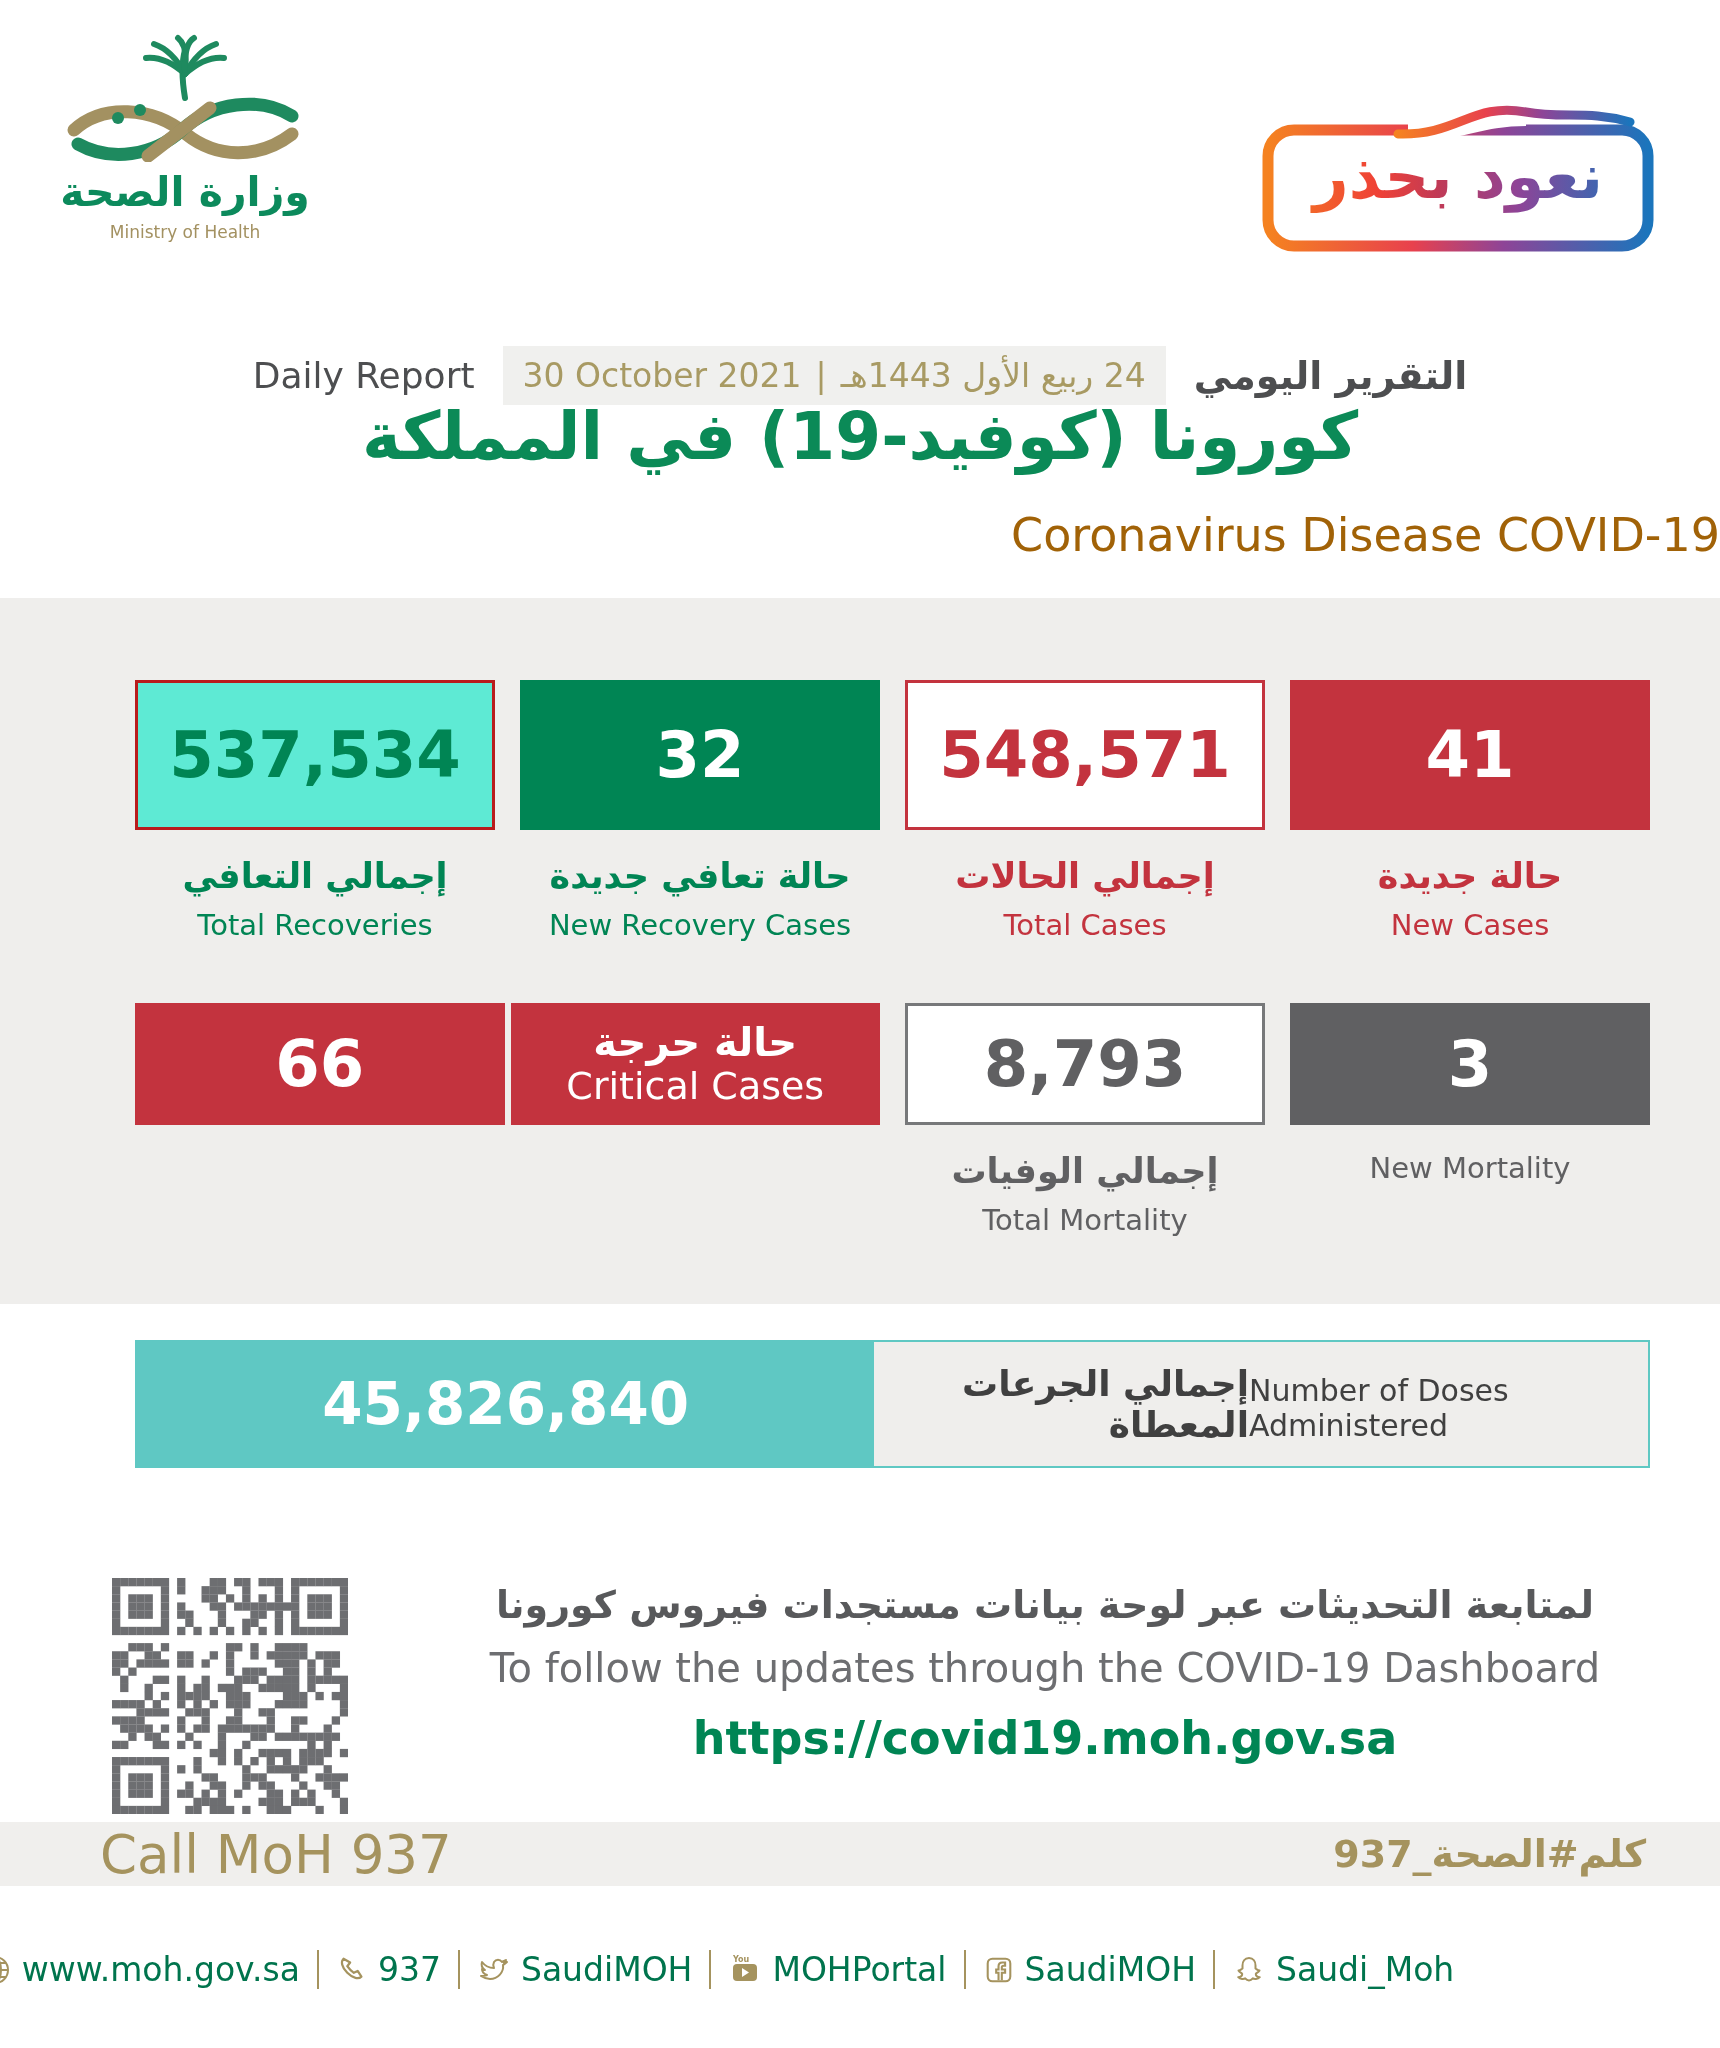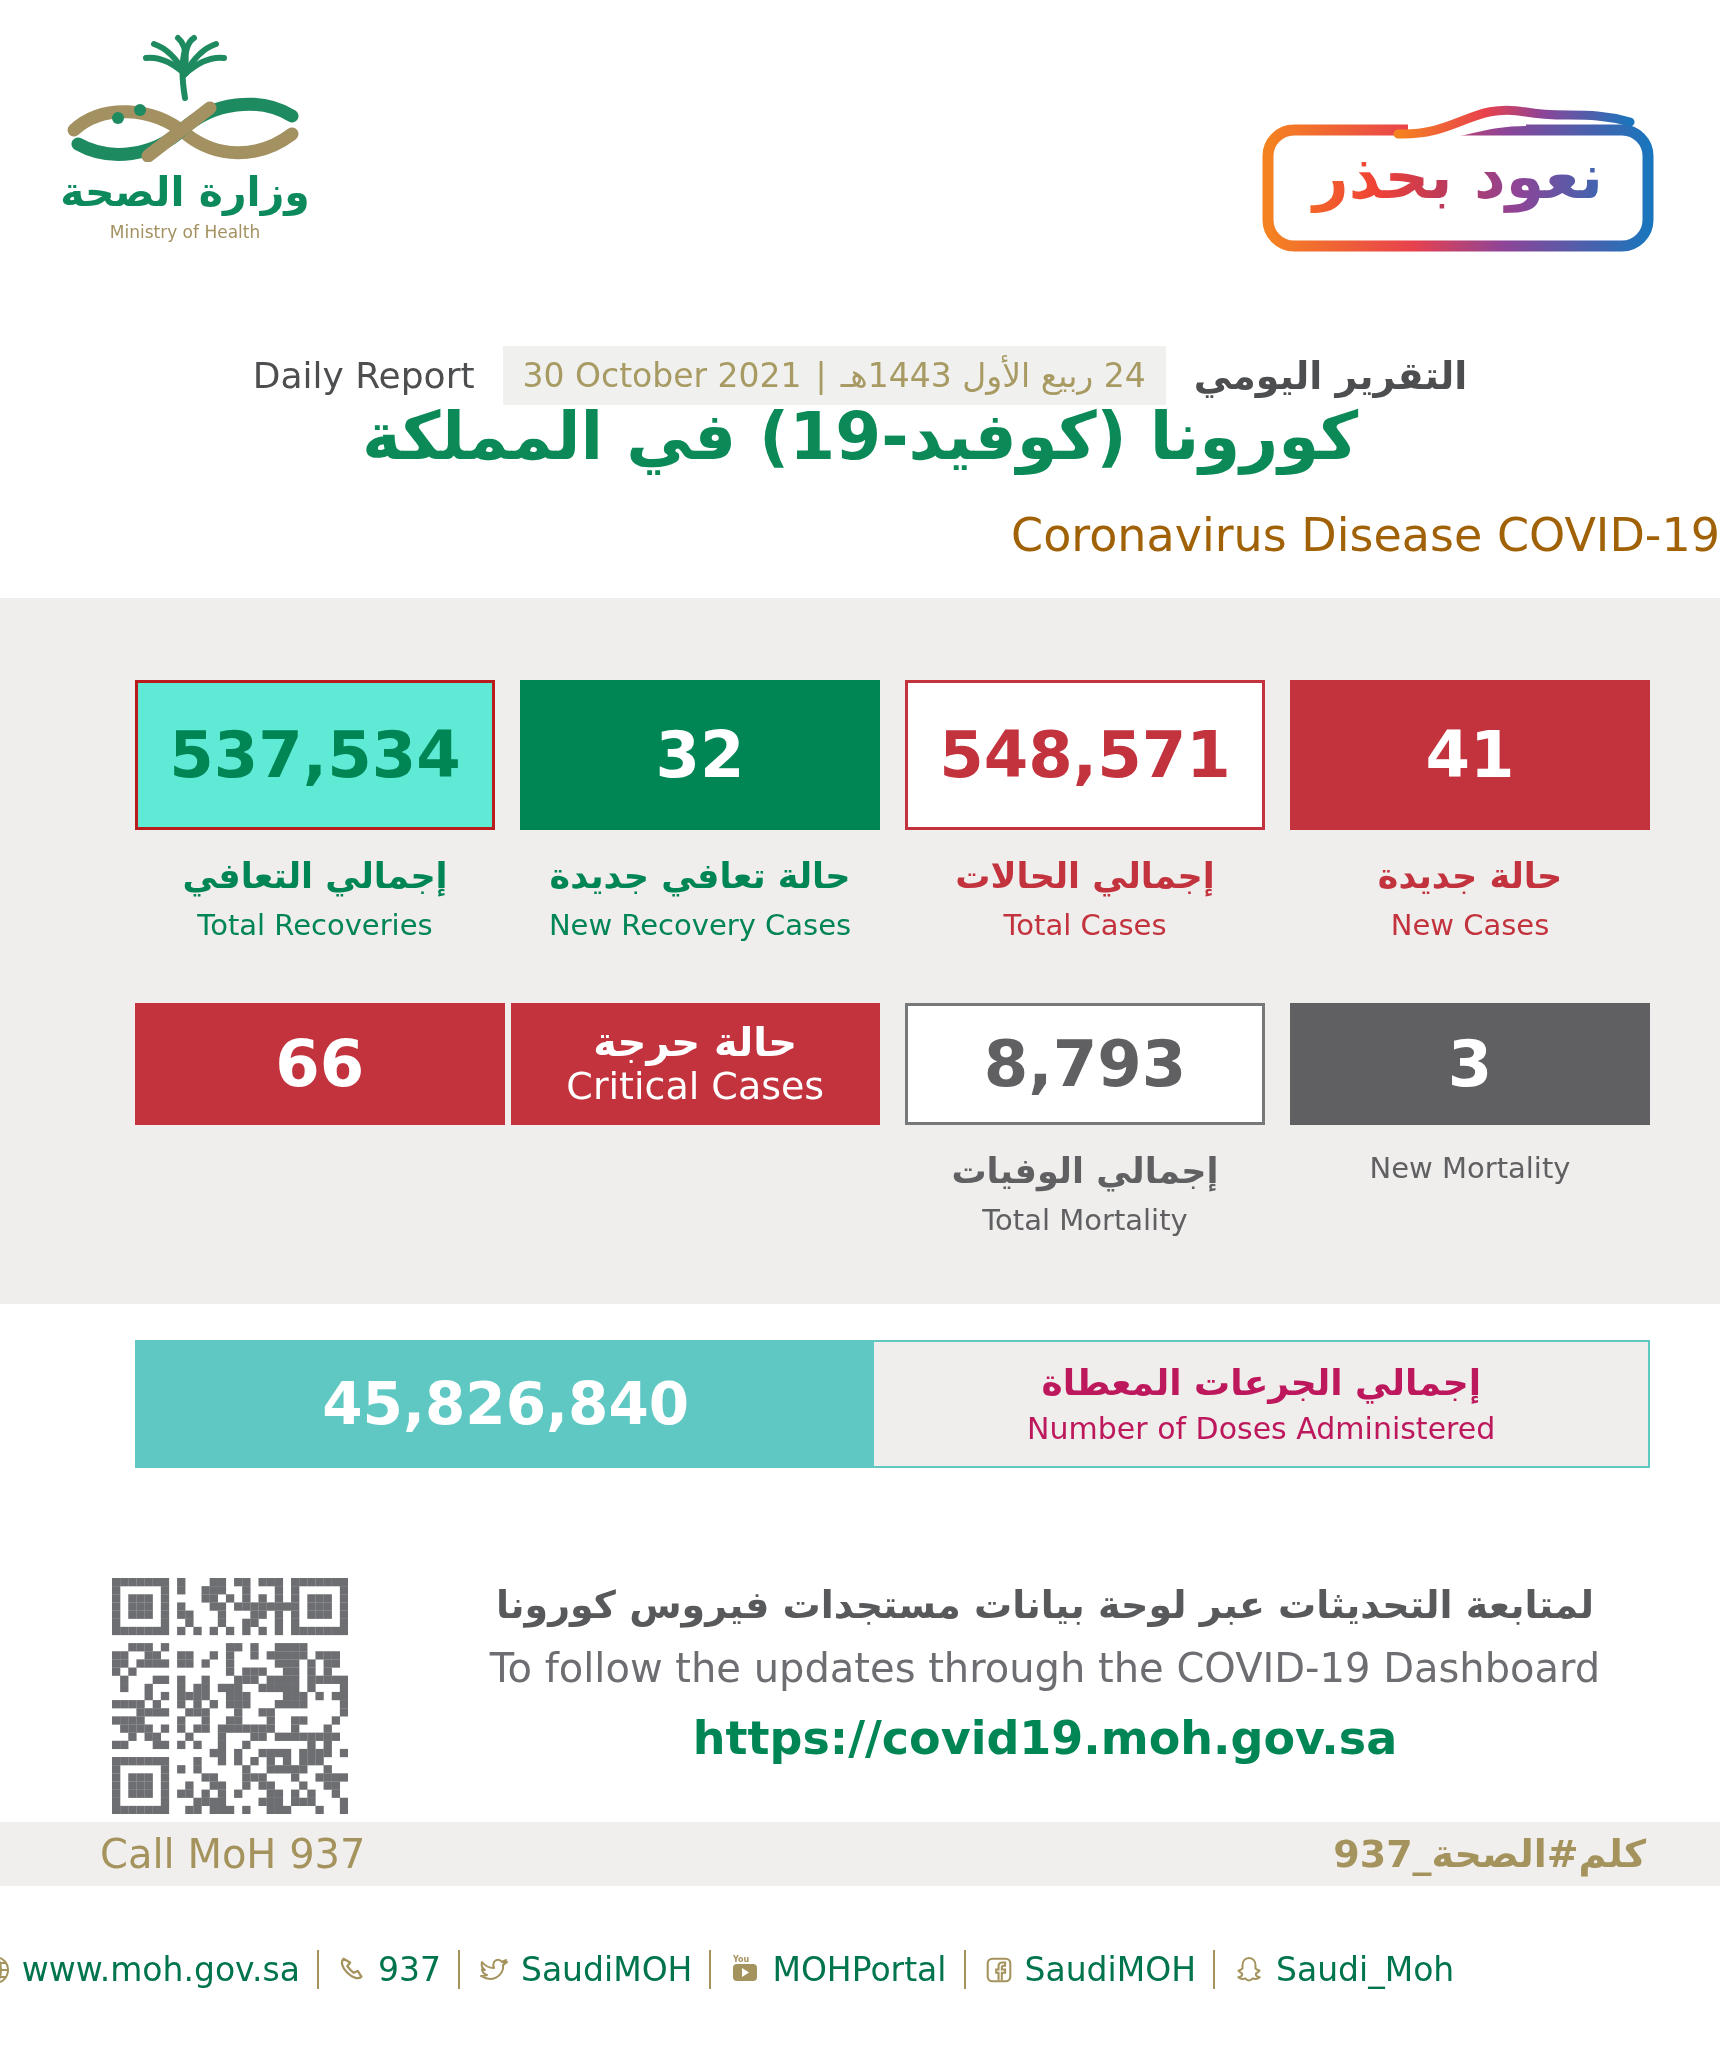--- a/index.html
+++ b/index.html
@@ -55,37 +55,37 @@
   .critical-pair .card { flex:1; }
   .crit-lbls { text-align:center; color:#fff; line-height:1.15; }
   .crit-ar { font-size:40px; font-weight:bold; }
   .crit-en { font-size:38px; }
 
   
   .doses { position:absolute; top:1340px; left:135px; width:1515px; height:128px;
     border:2px solid #5fc8c3; display:flex; }
   .doses-left { width:48.8%; background:#5fc8c3; display:flex; align-items:center; justify-content:center; }
   .doses-num { color:#fff; font-size:58px; font-weight:bold; }
-  .doses-right { flex:1; background:#efeeec; display:flex; flex-direction:column;
-    align-items:center; justify-content:center; color:#be185d; }
+  .doses-right { flex:1; background:#efeeec; display:flex; flex-direction:row;
+    align-items:center; justify-content:center; color:#404040; }
   .doses-ar { font-size:36px; font-weight:bold; }
   .doses-en { font-size:30px; margin-top:8px; }
 
   
   .dash { position:absolute; top:1545px; left:0; width:1376px; height:270px; }
   .qr { position:absolute; left:112px; top:33px; }
   .dash-text { position:absolute; left:430px; top:38px; width:1230px; text-align:center; }
   .dash-ar { color:#58595b; font-size:38px; font-weight:bold; }
   .dash-en { color:#6d6e71; font-size:40px; margin-top:18px; }
   .dash-url { color:#008554; font-size:46px; font-weight:bold; margin-top:20px; display:inline-block; }
 
   
   .band { position:absolute; top:1822px; left:0; width:1720px; height:64px; background:#f0efed;
     display:flex; align-items:center; justify-content:space-between; padding:0 74px 0 100px; }
-  .band-left { color:#a5935e; font-size:40px; }
+  .band-left { color:#a5935e; font-size:53px; }
   .band-right { color:#a5935e; font-size:38px; font-weight:bold; }
 
   
   .social { position:absolute; top:1950px; left:0; width:1432px;
     display:flex; justify-content:center; align-items:center; }
   .soc-item { display:flex; align-items:center; gap:10px; padding:0 17px; color:#00744d; font-size:33px; }
   .soc-item + .soc-item { border-left:2px solid #a5935e; }
   .soc-item svg { display:block; }
 </style>
 </head>

